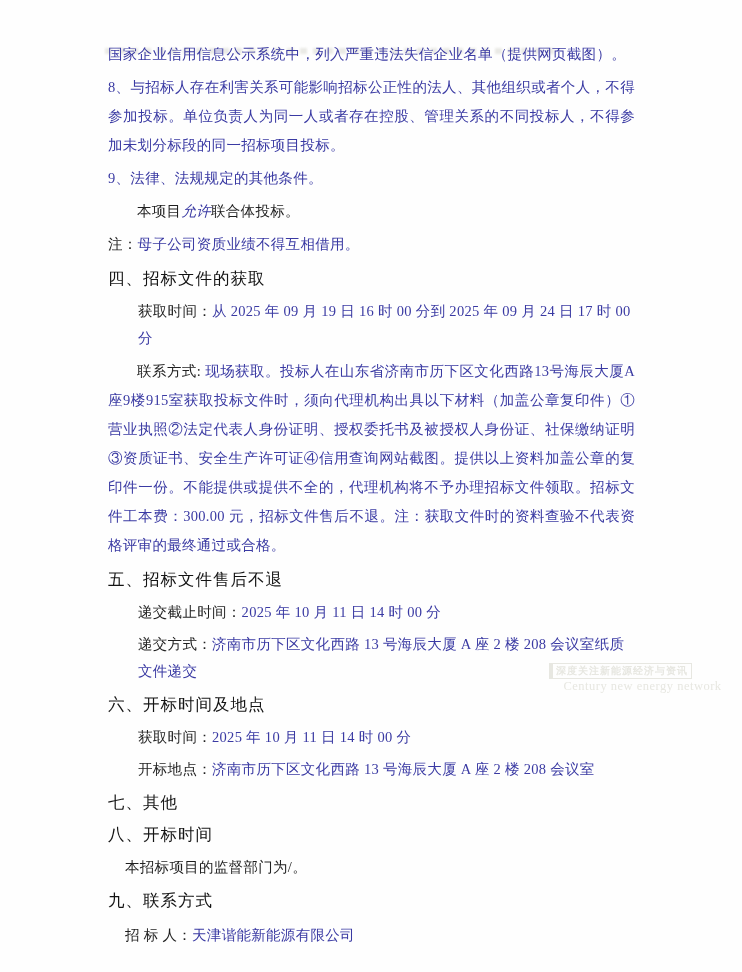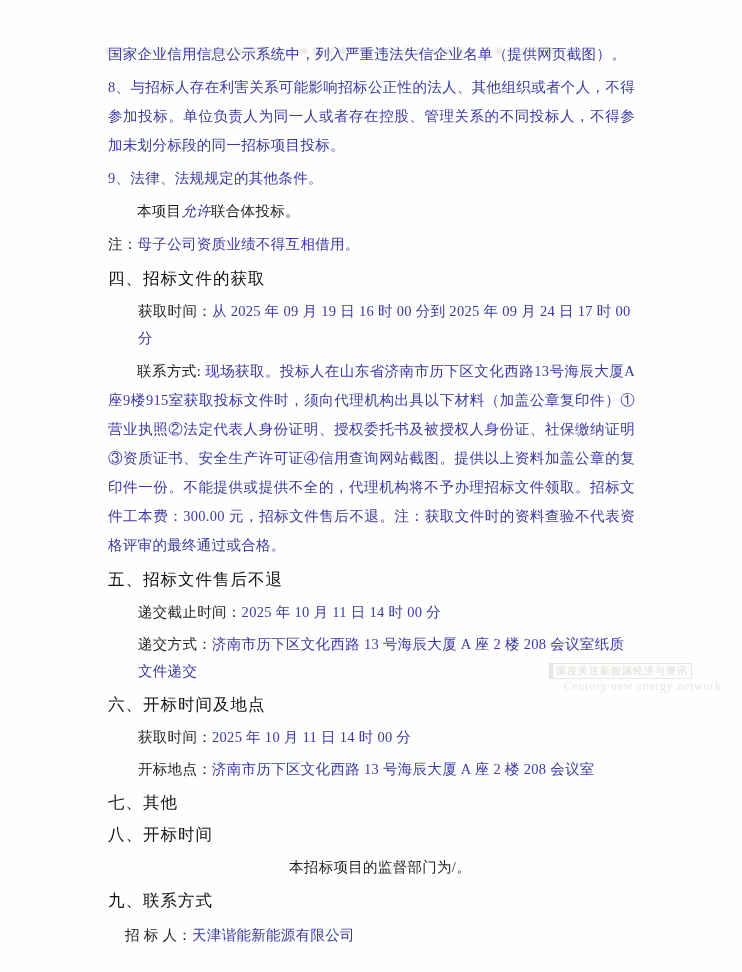--- a/index.html
+++ b/index.html
@@ -50,21 +50,20 @@
     padding-left: 30px;
     line-height: 27px;
     margin-bottom: 5px;
   }
   .kv .label { color: var(--ink); }
   .kv .value { color: var(--blue); }
   .body-line {
     padding-left: 17px;
     line-height: 27px;
     margin-bottom: 5px;
-    text-align: center;
   }
   .contact-row {
     padding-left: 17px;
     line-height: 30px;
     margin-bottom: 1px;
   }
   .contact-row .label { color: var(--ink); white-space: pre; }
   .contact-row .value { color: var(--blue); }
   
   .scan-artifact {

